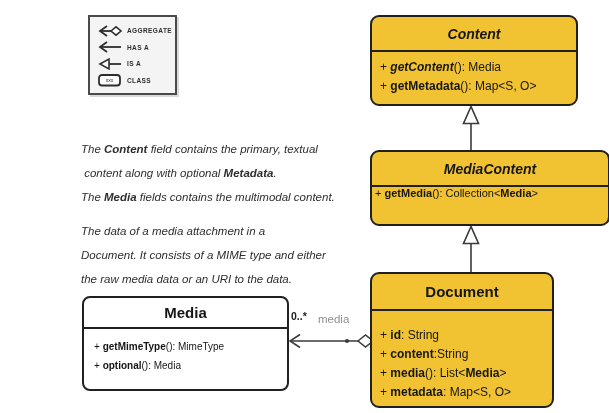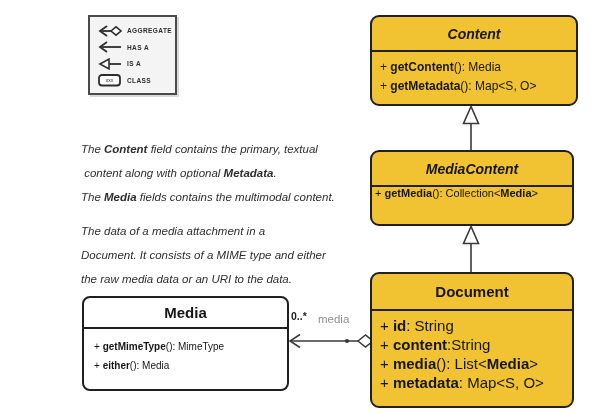--- a/index.html
+++ b/index.html
@@ -95,44 +95,44 @@
     <line x1="291" y1="341" x2="358" y2="341" stroke="#3a3a3a" stroke-width="1.5"></line>
     <path d="M300 334.5 L290 341 L300 347.5" fill="none" stroke="#3a3a3a" stroke-width="1.5"></path>
     <circle cx="347" cy="341" r="2.1" fill="#3a3a3a"></circle>
     <polygon points="358,341 365.5,335 373,341 365.5,347" fill="#ffffff" stroke="#3a3a3a" stroke-width="1.5"></polygon>
   </g>
 </svg>
 
 <div class="uml-box" style="left:370px;top:15px;width:208px;height:91px;">
   <div class="uml-title em" style="height:35px;font-size:14px;">Content</div>
   <div class="uml-body" style="padding:6px 8px 0;font-size:12px;line-height:19px;">
-    <div class="member"><span>+ </span><span style="font-weight: 700;">getContent</span><span>(): Media</span></div>
+    <div class="member"><span>+ </span><span style="font-weight: 700; font-style: italic;">getContent</span><span>(): Media</span></div>
     <div class="member"><span>+ </span><span style="font-weight: 700; margin-top: 20px;">getMetadata</span><span>(): Map&lt;S, O&gt;</span></div>
   </div>
 </div>
 
-<div class="uml-box" style="left:370px;top:150px;width:204px;height:76px;">
+<div class="uml-box" style="left:370px;top:150px;width:240px;height:76px;">
   <div class="uml-title em" style="height:35px;font-size:14px;">MediaContent</div>
   <div class="uml-body" style="padding:0 3px;font-size:11px;height:35px;display:flex;">
     <div class="member"><span>+ </span><span style="font-weight: 700;">getMedia</span><span>(): Collection&lt;</span><span style="font-weight: 700;">Media</span><span>&gt;</span></div>
   </div>
 </div>
 
-<div class="uml-box" style="left:370px;top:272px;width:204px;height:136px;">
+<div class="uml-box" style="left:370px;top:272px;width:184px;height:136px;">
   <div class="uml-title" style="height:37px;font-size:15px;">Document</div>
-  <div class="uml-body" style="padding:5px 8px 0;font-size:15px;line-height:19px;">
+  <div class="uml-body" style="padding:15px 8px 0;font-size:12px;line-height:19px;">
     <div class="member"><span>+ </span><span style="font-weight: 700;">id</span><span>: String</span></div>
     <div class="member"><span>+ </span><span style="font-weight: 700;">content</span><span>:String</span></div>
     <div class="member"><span>+ </span><span style="font-weight: 700;">media</span><span>(): List&lt;</span><span style="font-weight: 700;">Media</span><span>&gt;</span></div>
     <div class="member"><span>+ </span><span style="font-weight: 700;">metadata</span><span>: Map&lt;S, O&gt;</span></div>
   </div>
 </div>
 
 <div class="uml-box white" style="left:82px;top:296px;width:207px;height:95px;border-radius:8px;">
   <div class="uml-title" style="height:31px;font-size:15px;">Media</div>
   <div class="uml-body" style="padding:8px 10px 0;font-size:10px;line-height:19px;">
     <div class="member"><span>+ </span><span style="font-weight: 700;">getMimeType</span><span>(): MimeType</span></div>
-    <div class="member"><span>+ </span><span style="font-weight: 700;">either</span><span>(): Media</span></div>
+    <div class="member"><span>+ </span><span style="font-weight: 700;">optional</span><span>(): Media</span></div>
   </div>
 </div>
 
 <div class="mult-label" style="left:291px;top:310px;">0..*</div>
 <div class="role-label" style="left:318px;top:313px;">media</div>
 
 </body></html>

